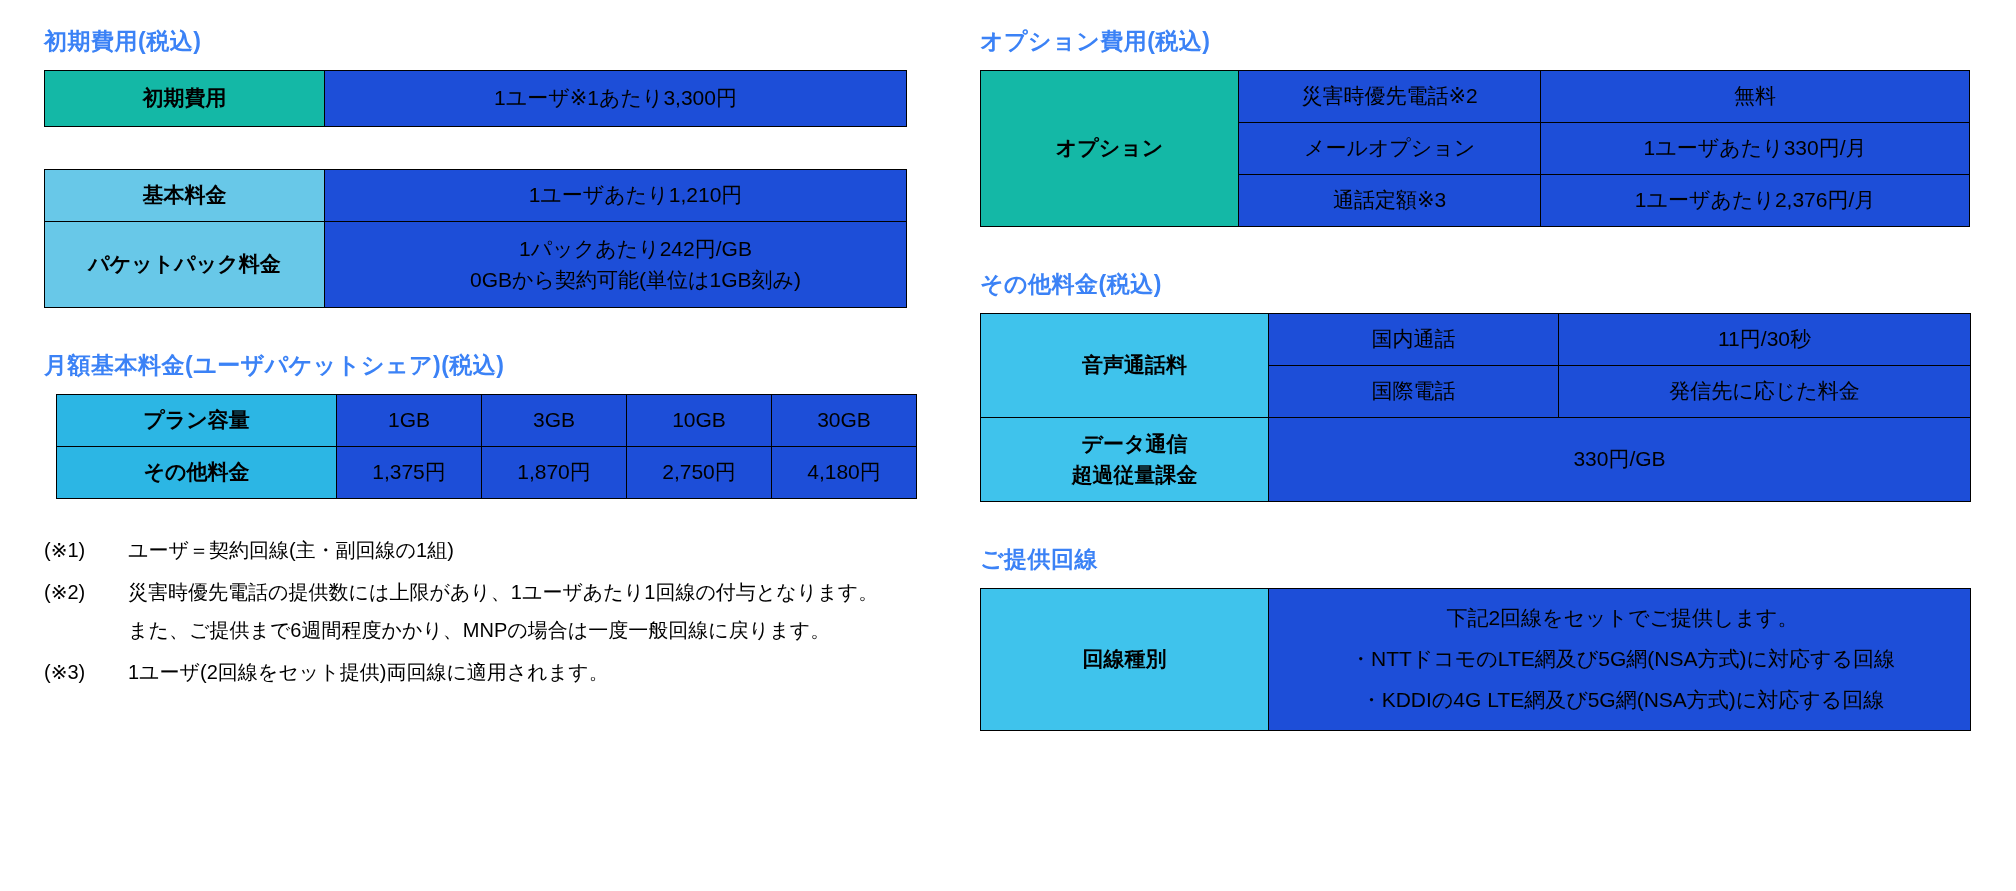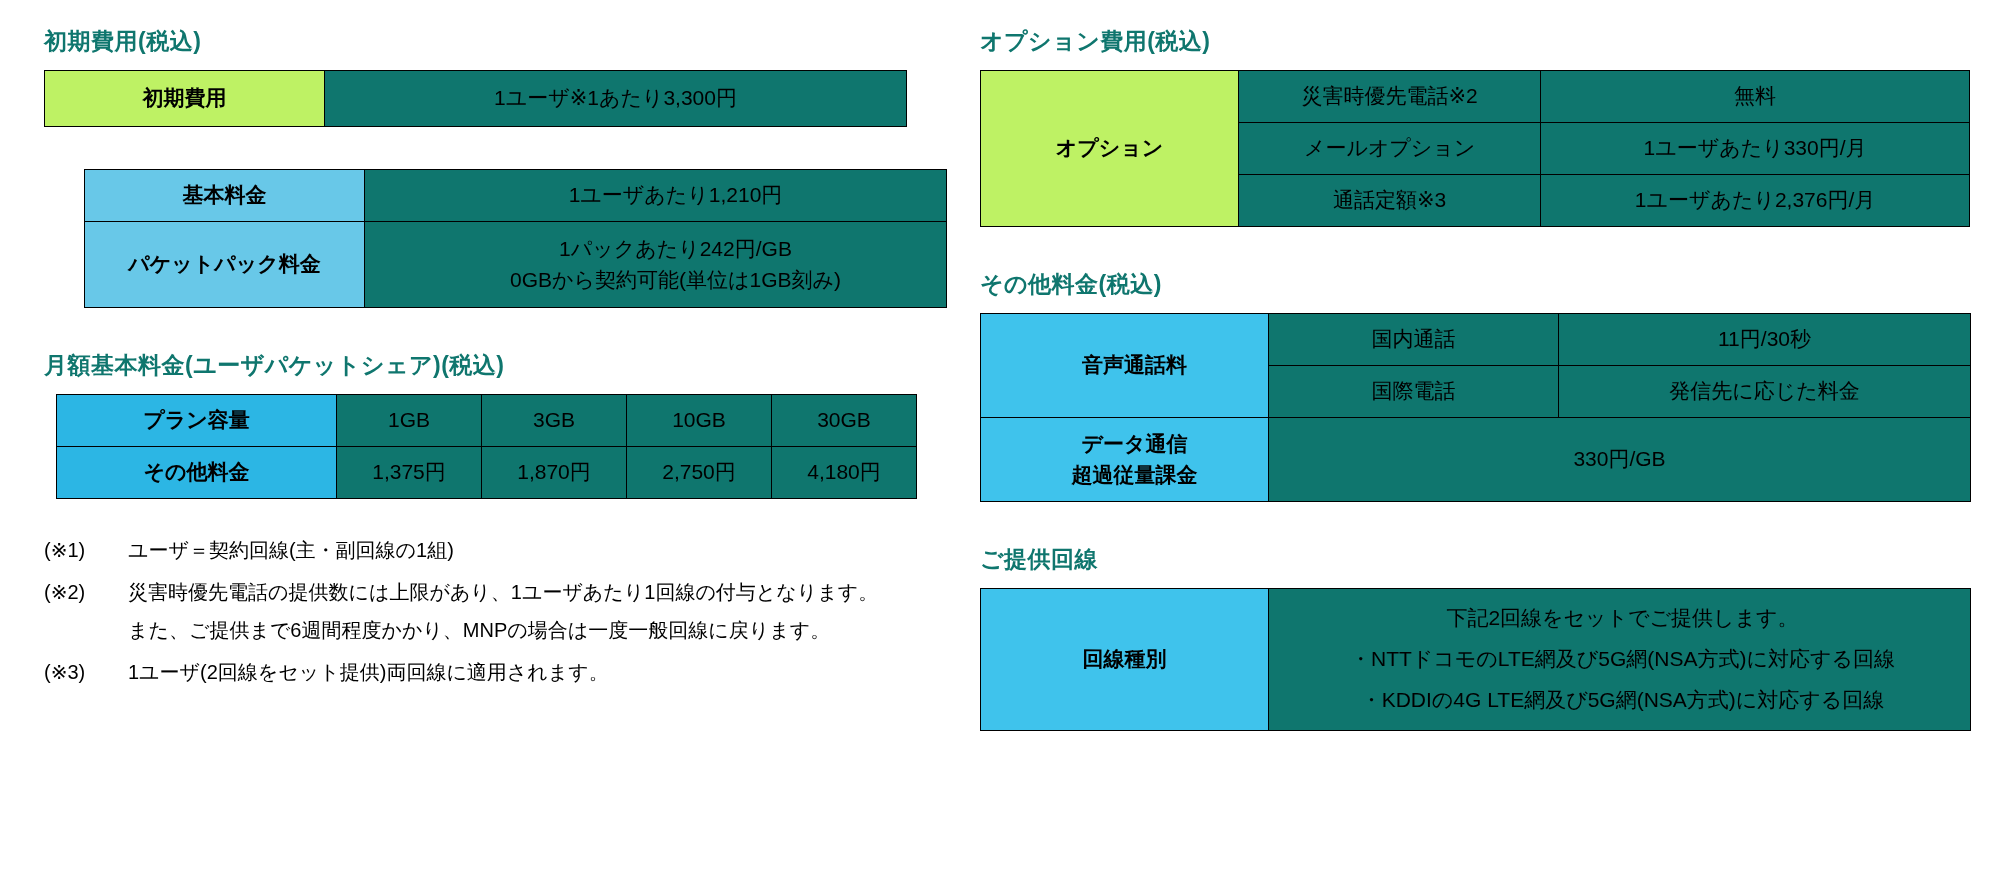--- a/index.html
+++ b/index.html
@@ -32,63 +32,63 @@
     position: absolute;
     left: 980px;
     top: 26px;
     width: 990px;
   }
   .section-title {
     font-size: 23px;
     font-weight: bold;
     letter-spacing: 0.5px;
     margin: 0 0 13px 0;
-    color: #0f766e;
+    color: #3b82f6;
   }
   .section {
     margin-bottom: 42px;
   }
   table.grid {
     border-collapse: collapse;
     table-layout: fixed;
   }
   table.grid td {
     border: 1.5px solid #000000;
     font-size: 21px;
     text-align: center;
     vertical-align: middle;
     padding: 6px 8px;
     line-height: 1.45;
     box-sizing: border-box;
   }
   td.head-light {
-    background: #bef264;
+    background: #14b8a6;
     font-weight: bold;
   }
   td.head-mid {
     background: #68c8e8;
     font-weight: bold;
   }
   td.head-dark {
     background: #2cb6e4;
     font-weight: bold;
   }
   td.head-cyan {
     background: #3fc3ec;
     font-weight: bold;
   }
   td.plain {
-    background: #0f766e;
+    background: #1d4ed8;
   }
   
   #t-initial { width: 862px; }
   #t-initial td:nth-child(1) { width: 280px; height: 56px; }
   #t-initial td:nth-child(2) { width: 582px; }
 
-  #t-org { width: 862px; margin-left: 40px; }
+  #t-org { width: 862px; }
   #t-org td.c1 { width: 280px; }
   #t-org td.c2 { width: 582px; padding-left: 48px; }
   #t-org tr.r1 td { height: 52px; }
   #t-org tr.r2 td { height: 86px; }
 
   #t-user { width: 860px; margin-left: 12px; }
   #t-user td.c1 { width: 280px; height: 52px; }
   #t-user td.cap { width: 145px; }
 
   .notes {

